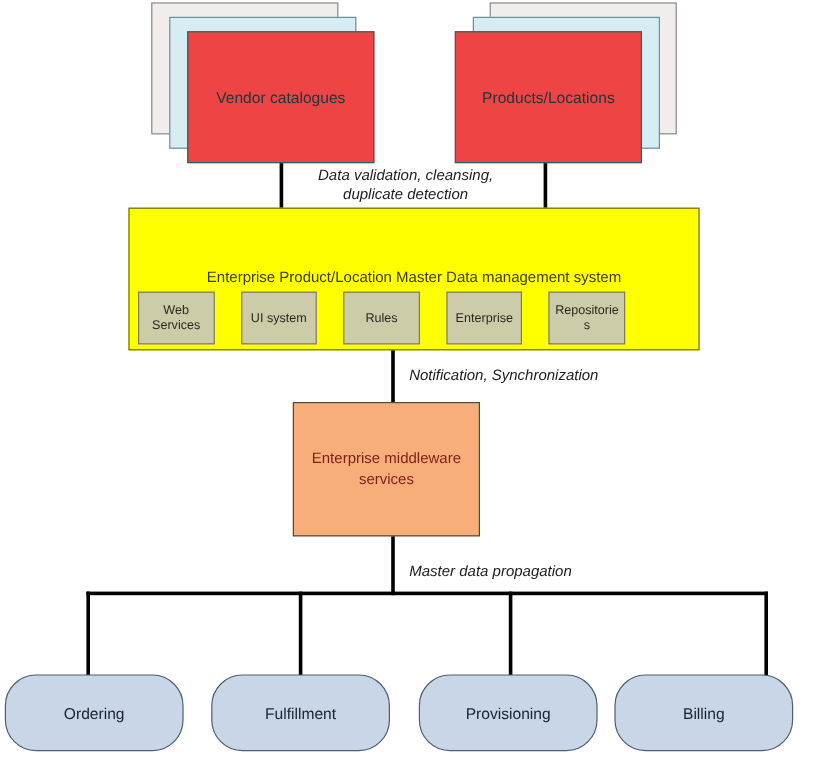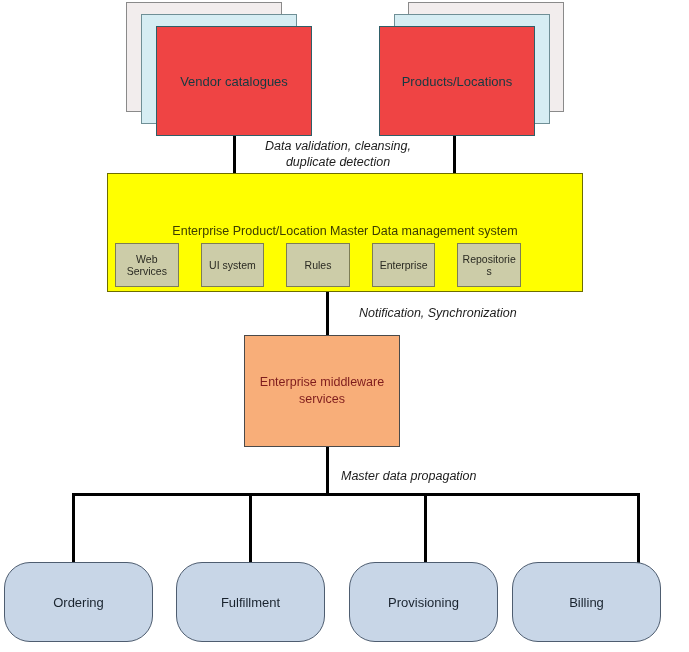--- a/index.html
+++ b/index.html
@@ -126,21 +126,21 @@
     font-size: 12.5px;
     color: #7f1d1d;
     line-height: 1.35;
   }
 
   
   .consumer {
     position: absolute;
     top: 562px;
     width: 149px;
-    height: 80px;
+    height: 64px;
     box-sizing: border-box;
     background: #c8d6e7;
     border: 1px solid #4e5d70;
     border-radius: 26px;
     display: flex;
     align-items: center;
     justify-content: center;
     text-align: left;
     font-size: 13px;
     color: #19232e;
@@ -188,21 +188,21 @@
       <div class="mdm-comp">
         <span>Enterprise</span>
       </div>
       <div class="mdm-comp">
         <span>Repositories</span>
       </div>
     </div>
   </div>
 
   <div class="line vline" style="left:326px; top:292px; height:44px;"></div>
-  <div class="edge-label" style="left:359px; top:305px;">Notification, Synchronization</div>
+  <div class="edge-label" style="left:341px; top:305px;">Notification, Synchronization</div>
 
   <div id="middleware-box">
     <span>Enterprise middleware services</span>
   </div>
 
   <div class="line vline" style="left:326px; top:447px; height:49px;"></div>
   <div class="edge-label" style="left:341px; top:468px;font-style:italic;">Master data propagation</div>
 
   <div class="line hline" style="left:72px; top:493px; width:568px;"></div>
 

